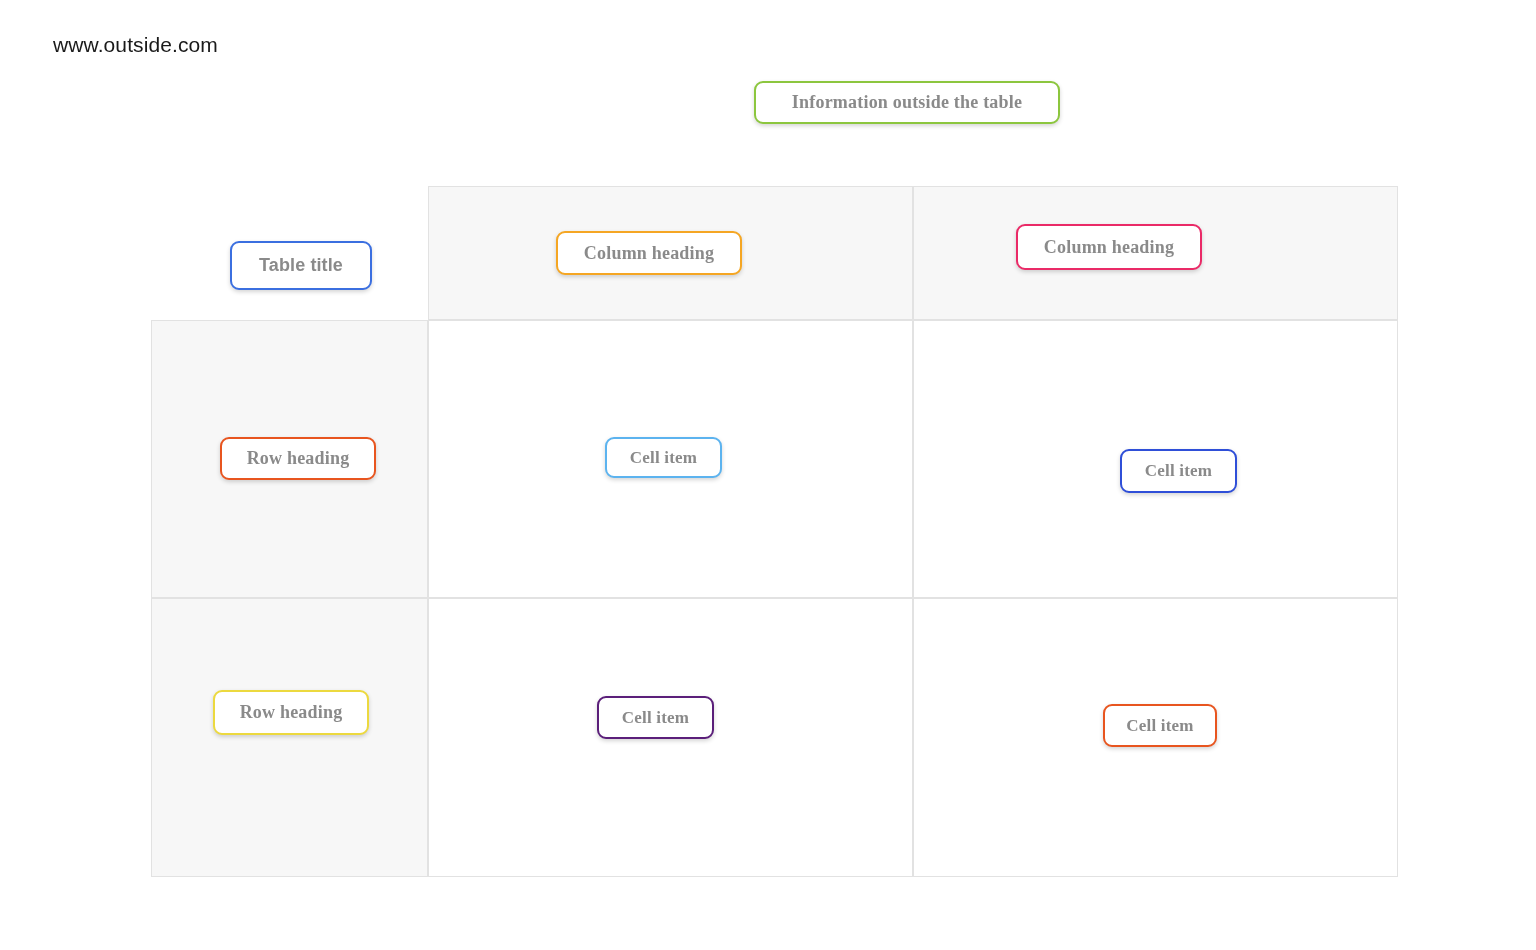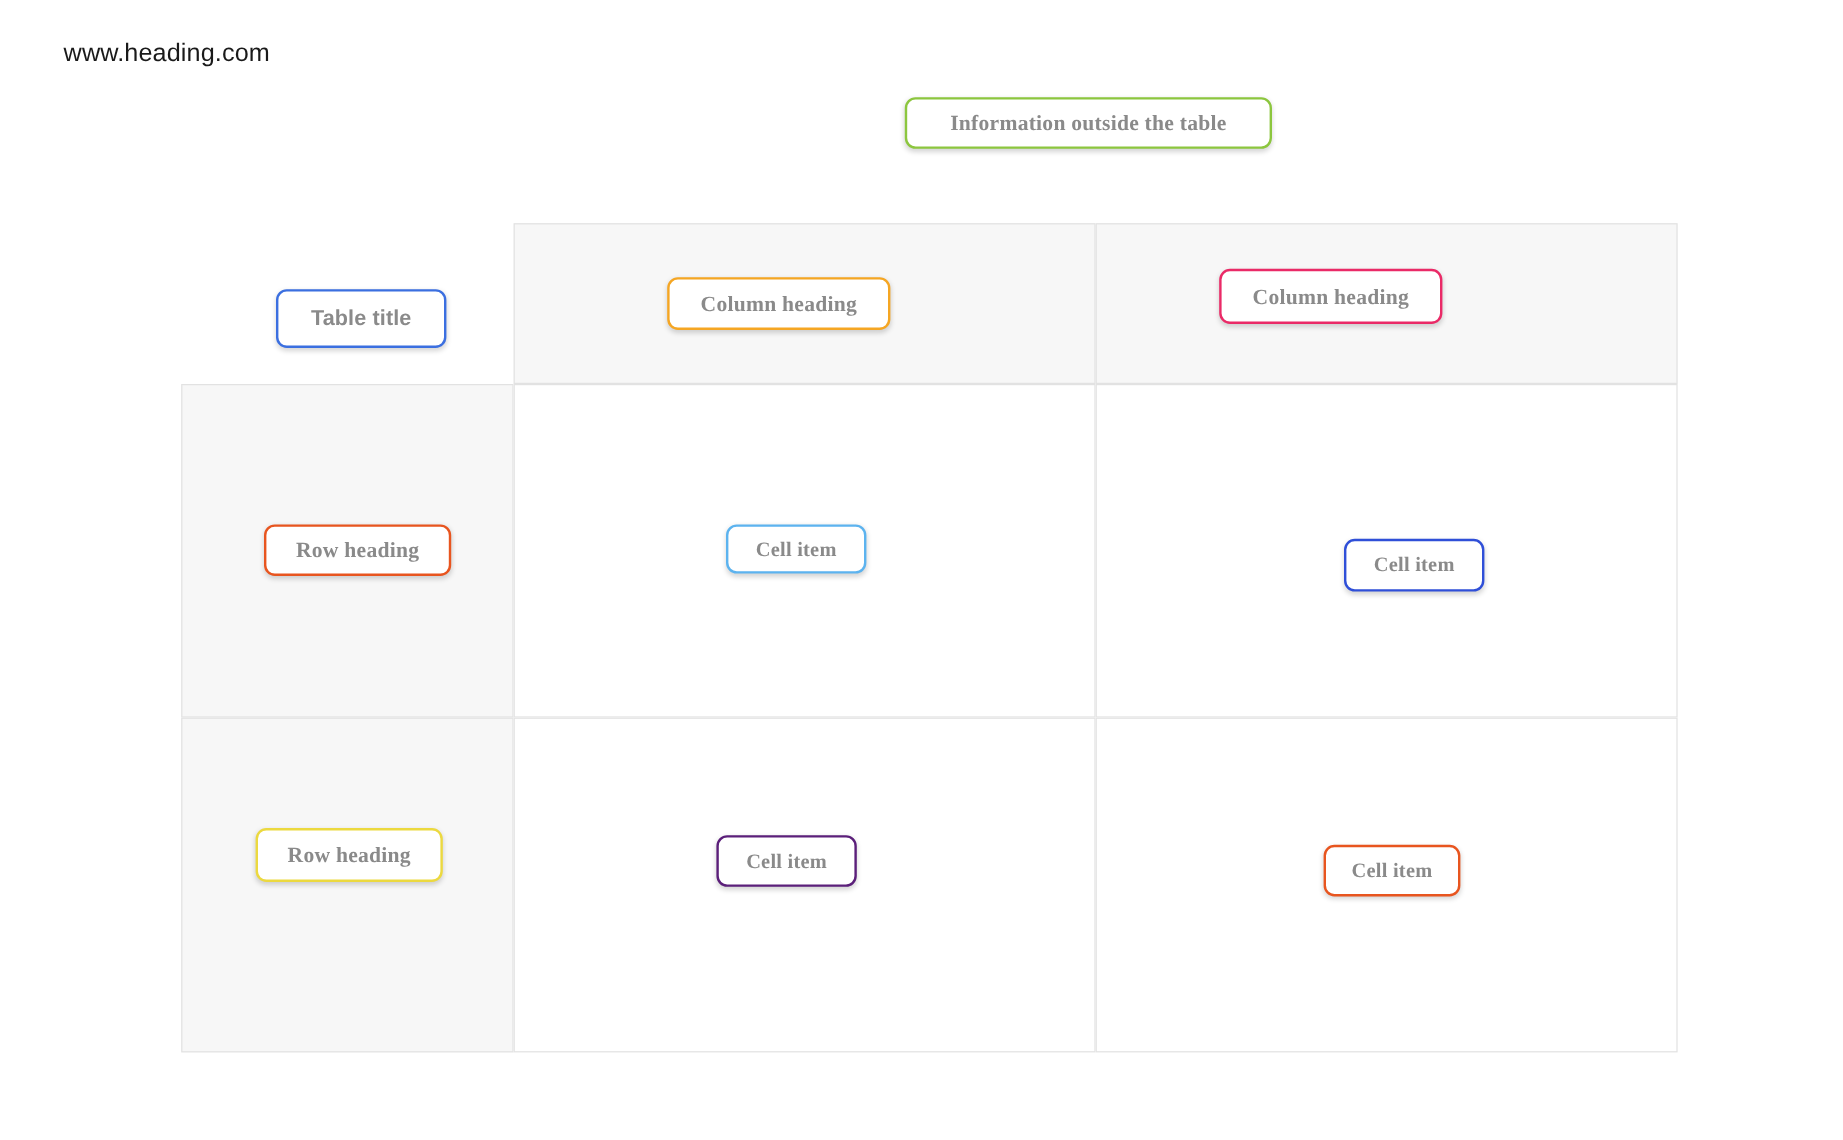--- a/index.html
+++ b/index.html
@@ -86,21 +86,21 @@
   .node.sans .node-label {
     font-family: "Liberation Sans", sans-serif;
     font-size: 18px;
     letter-spacing: 0.1px;
   }
   .node.small .node-label { font-size: 17px; }
 </style>
 </head>
 <body>
 
-<div class="watermark">www.heading.com</div>
+<div class="watermark">www.outside.com</div>
 
 <div class="table-grid">
   <div class="cell corner col-head row-head"></div>
   <div class="cell shaded col-one row-head"></div>
   <div class="cell shaded col-two row-head"></div>
 
   <div class="cell shaded col-head row-one"></div>
   <div class="cell col-one row-one"></div>
   <div class="cell col-two row-one"></div>
 

